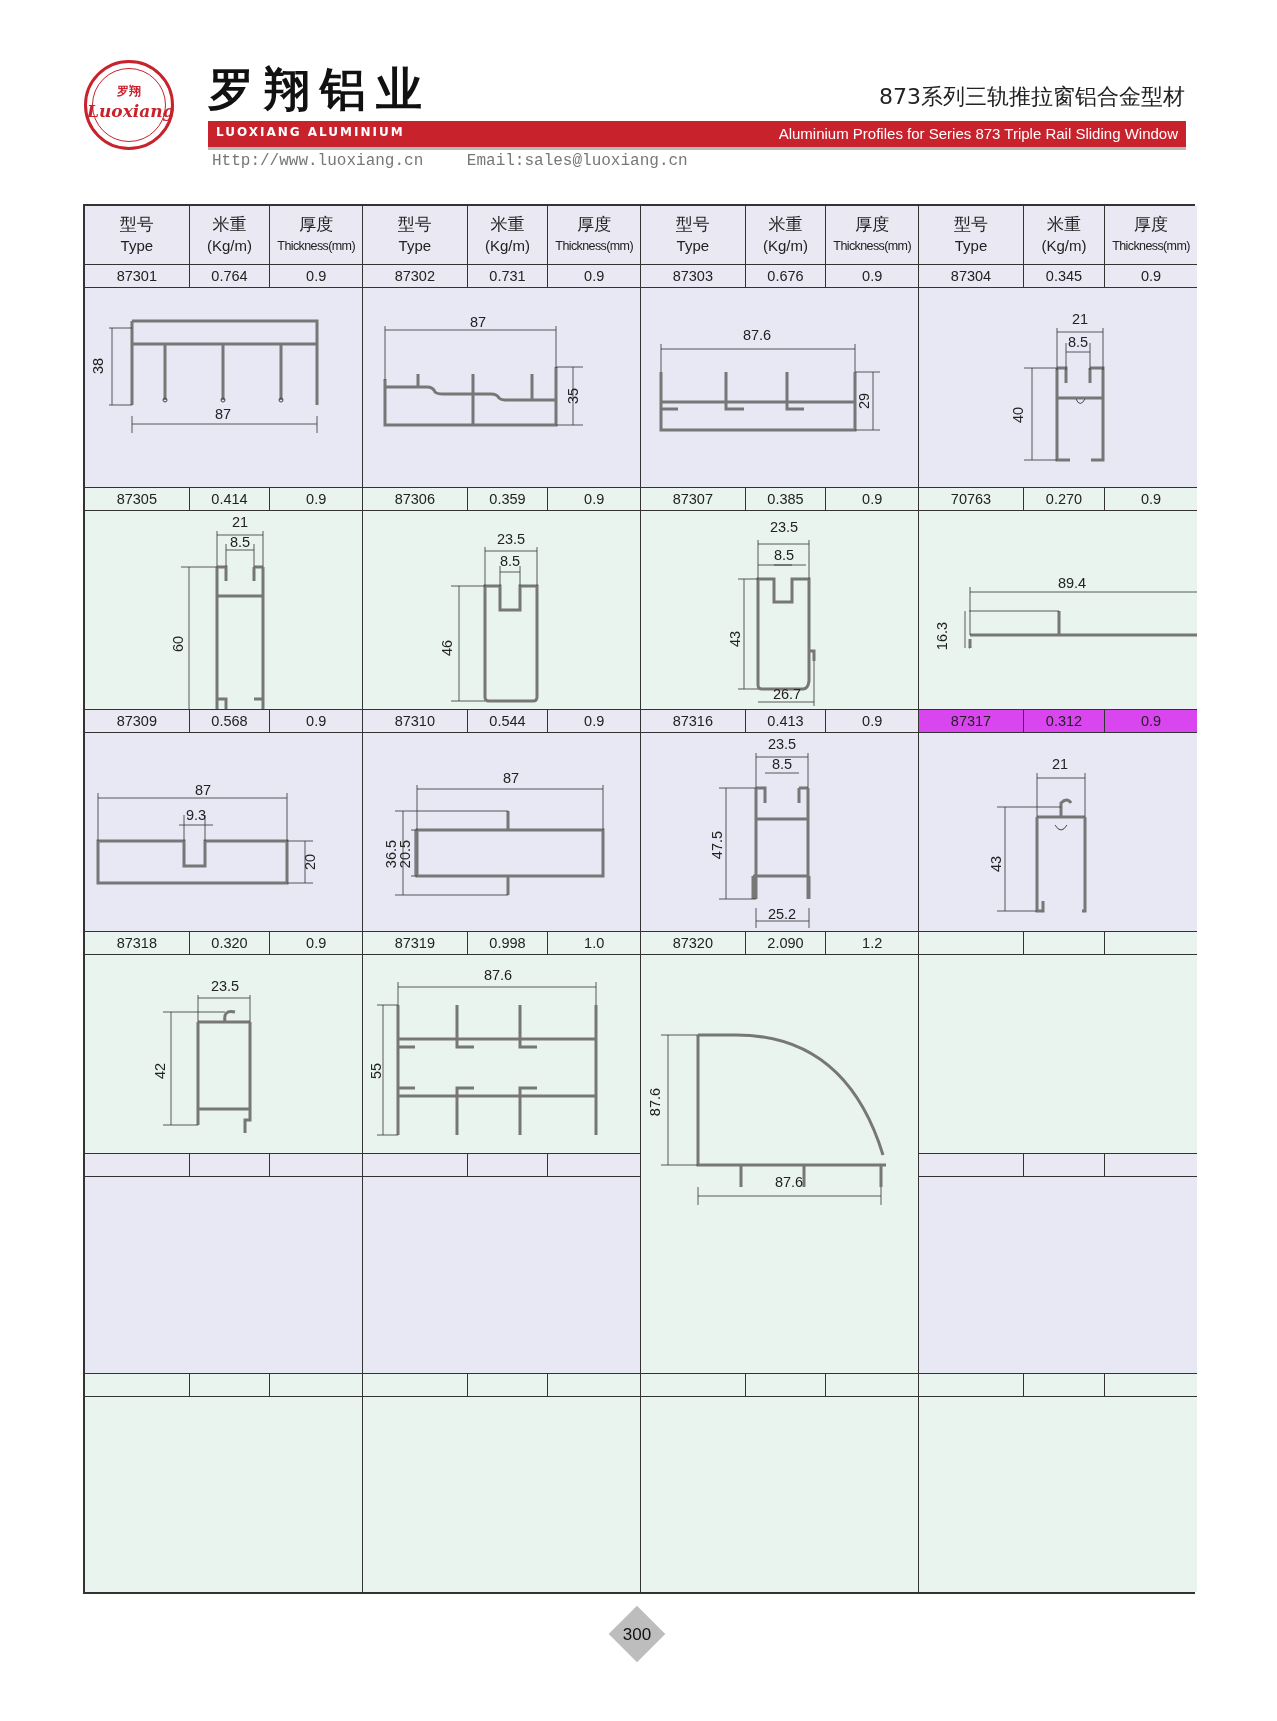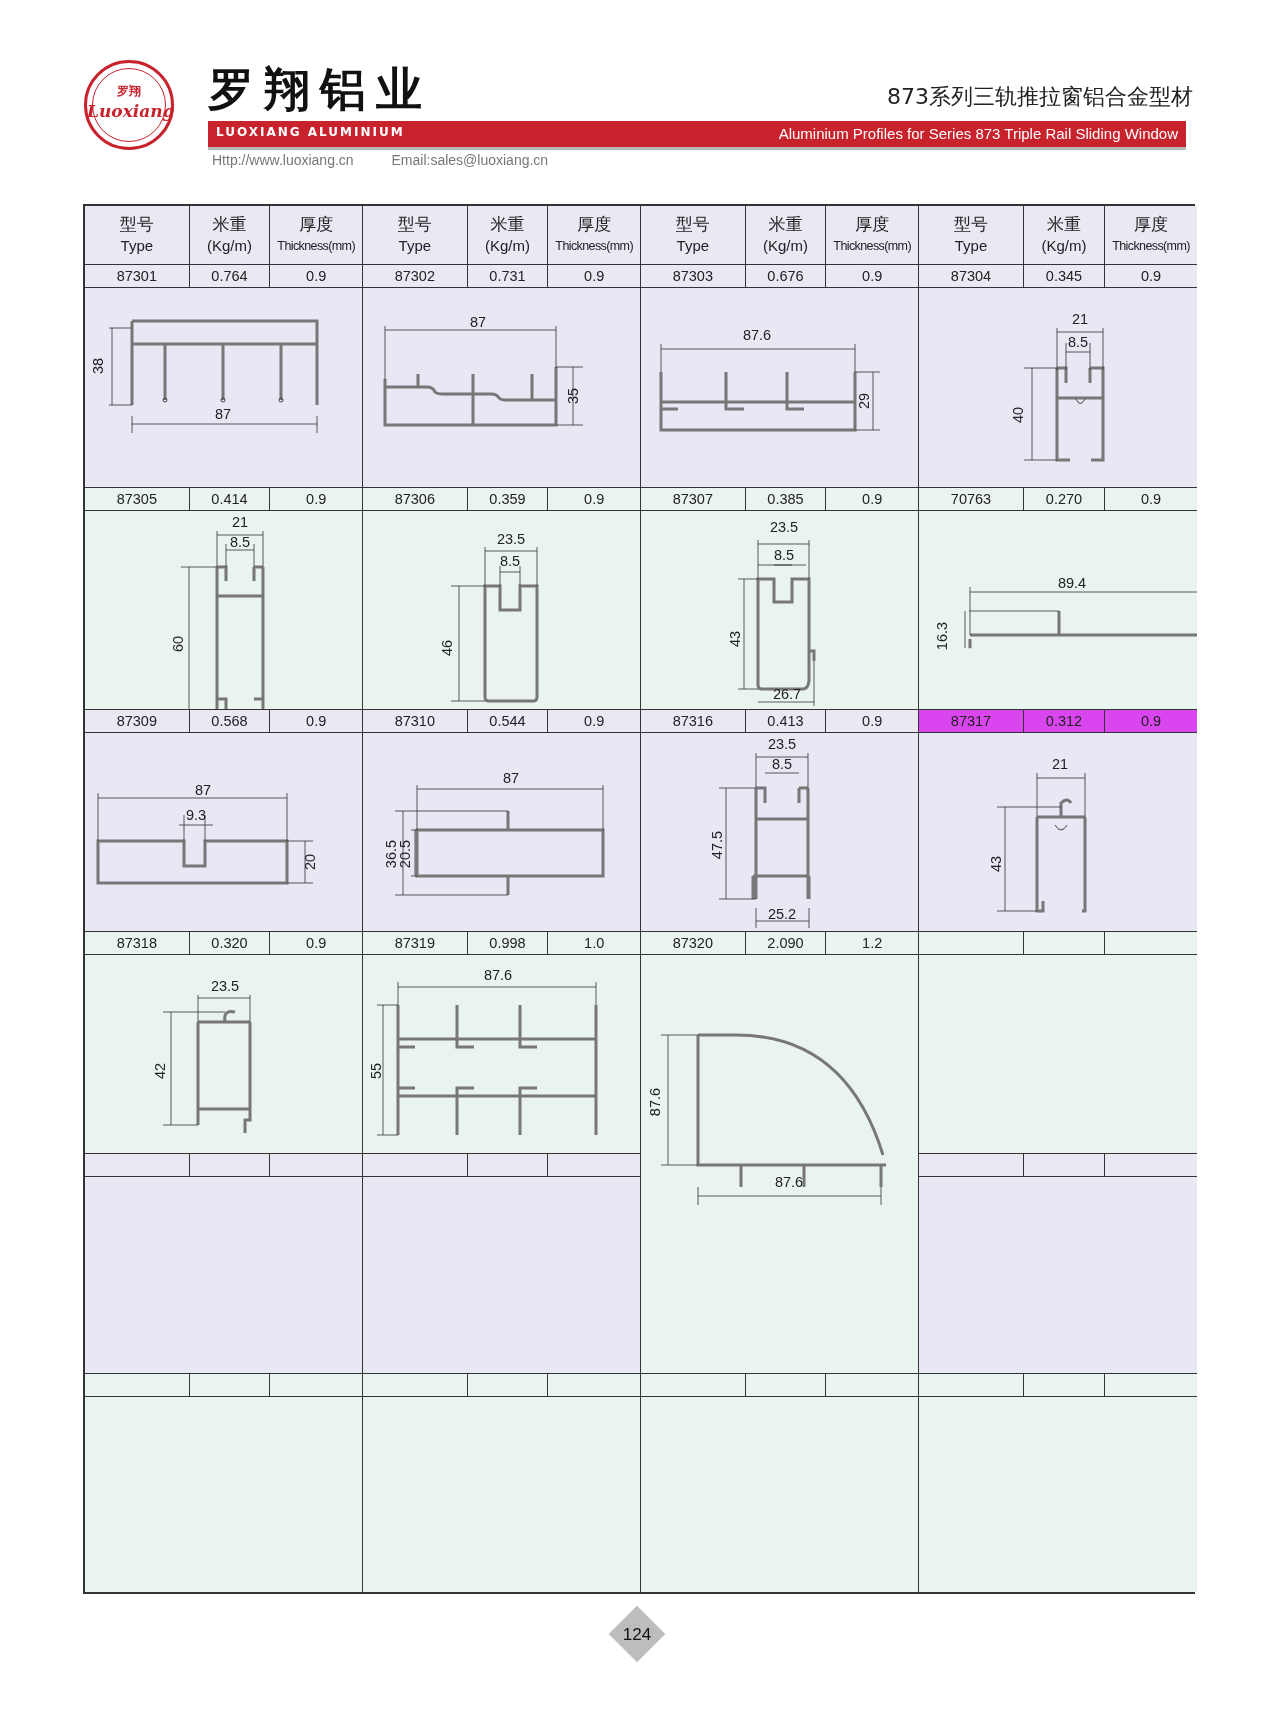--- a/index.html
+++ b/index.html
@@ -18,21 +18,21 @@
 
   .brand-cn { position: absolute; left: 208px; top: 66px; font-size: 46px; font-weight: bold; letter-spacing: 10px;
               color: #111; font-family: "DejaVu Sans", sans-serif; line-height: 1; }
   .brand-bar { position: absolute; left: 208px; top: 121px; width: 978px; height: 26px; background: #c8222c;
                box-shadow: 0 3px 0 #b8b8b8; }
   .brand-en { position: absolute; left: 8px; top: 4px; color: #fff; font-size: 12px; font-weight: bold;
               letter-spacing: 2px; font-family: "DejaVu Sans", sans-serif; }
   .series-en { position: absolute; right: 8px; top: 4px; color: #fff; font-size: 15px; }
   .series-cn { position: absolute; right: 100px; top: 82px; font-size: 22px; color: #222;
                font-family: "DejaVu Sans", sans-serif; }
-  .contact { position: absolute; left: 212px; top: 152px; font-size: 14px; color: #777; }
+  .contact { position: absolute; left: 212px; top: 152px; font-size: 16px; color: #777; font-family: Liberation Mono, monospace; }
   .contact .email { margin-left: 34px; }
 
   
   .catalog { position: absolute; left: 83px; top: 204px; width: 1112px; height: 1390px;
              border: 2px solid #333; box-sizing: border-box; }
   .col { position: absolute; top: 0; bottom: 0; width: 278px; border-right: 1.5px solid #333; box-sizing: border-box; }
   .col:last-child { border-right: none; }
   .hdr { position: absolute; left: 0; right: 0; top: 0; height: 58px; display: flex; background: #e9e8f3;
          border-bottom: 1.5px solid #333; }
   .cell { box-sizing: border-box; border-right: 1px solid #333; display: flex; flex-direction: column;
@@ -67,21 +67,21 @@
 
 <div class="logo-circle">
   <div class="logo-cn">罗翔</div>
   <div class="logo-script">Luoxiang</div>
 </div>
 <div class="brand-cn">罗翔铝业</div>
 <div class="brand-bar">
   <span class="brand-en">LUOXIANG ALUMINIUM</span>
   <span class="series-en">Aluminium Profiles for Series 873 Triple Rail Sliding Window</span>
 </div>
-<div class="series-cn" style="right:84px;top:82px;">873系列三轨推拉窗铝合金型材</div>
+<div class="series-cn" style="right:92px;top:82px;">873系列三轨推拉窗铝合金型材</div>
 <div class="contact">
   <span>Http://www.luoxiang.cn</span>
   <span class="email">Email:sales@luoxiang.cn</span>
 </div>
 
 <div class="catalog">
 
   <div id="cols">
       <div class="col" style="left:0px">
         <div class="hdr">
@@ -416,13 +416,13 @@
         <div class="datarow" style="top:1167px;background:#eaf4ee">
           <div class="cell c1"></div>
           <div class="cell c2"></div>
           <div class="cell c3"></div>
         </div>
       </div>
     </div>
 </div>
 
 <div class="page-num"></div>
-<div class="page-num-text">124</div>
+<div class="page-num-text">300</div>
 
 </body></html>

